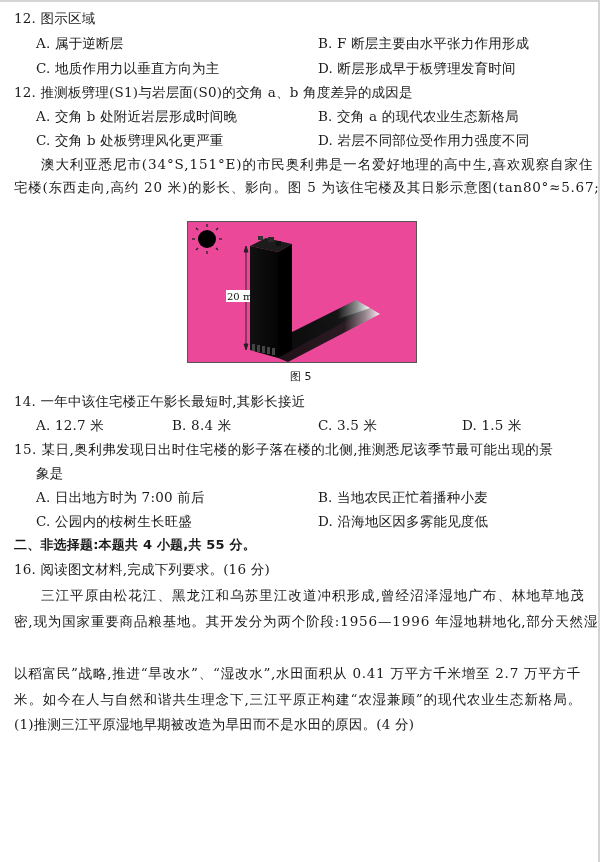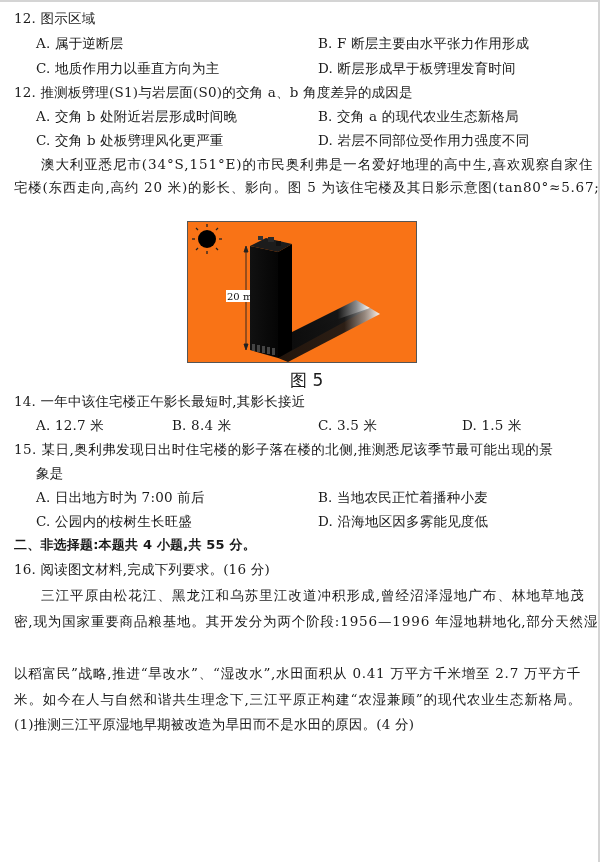--- a/index.html
+++ b/index.html
@@ -38,28 +38,28 @@
     .opt4-c { left: 318px; }
     .opt4-d { left: 462px; }
     .bold { font-weight: bold; font-family: "DejaVu Sans", "Liberation Sans", sans-serif; text-align: center; }
     .figure-box {
       position: absolute;
       left: 187px;
       top: 219px;
       width: 228px;
       height: 140px;
       border: 1.5px solid #555;
-      background: #f97316;
+      background: #ec4899;
       overflow: hidden;
     }
     .fig-caption {
       position: absolute;
       left: 290px;
       top: 367px;
-      font-size: 17px;
+      font-size: 11px;
       font-family: "DejaVu Sans", "Liberation Sans", sans-serif;
     }
     .footer {
       position: absolute;
       left: 0;
       width: 600px;
       top: 838px;
       text-align: center;
       font-size: 13px;
       font-weight: bold;

